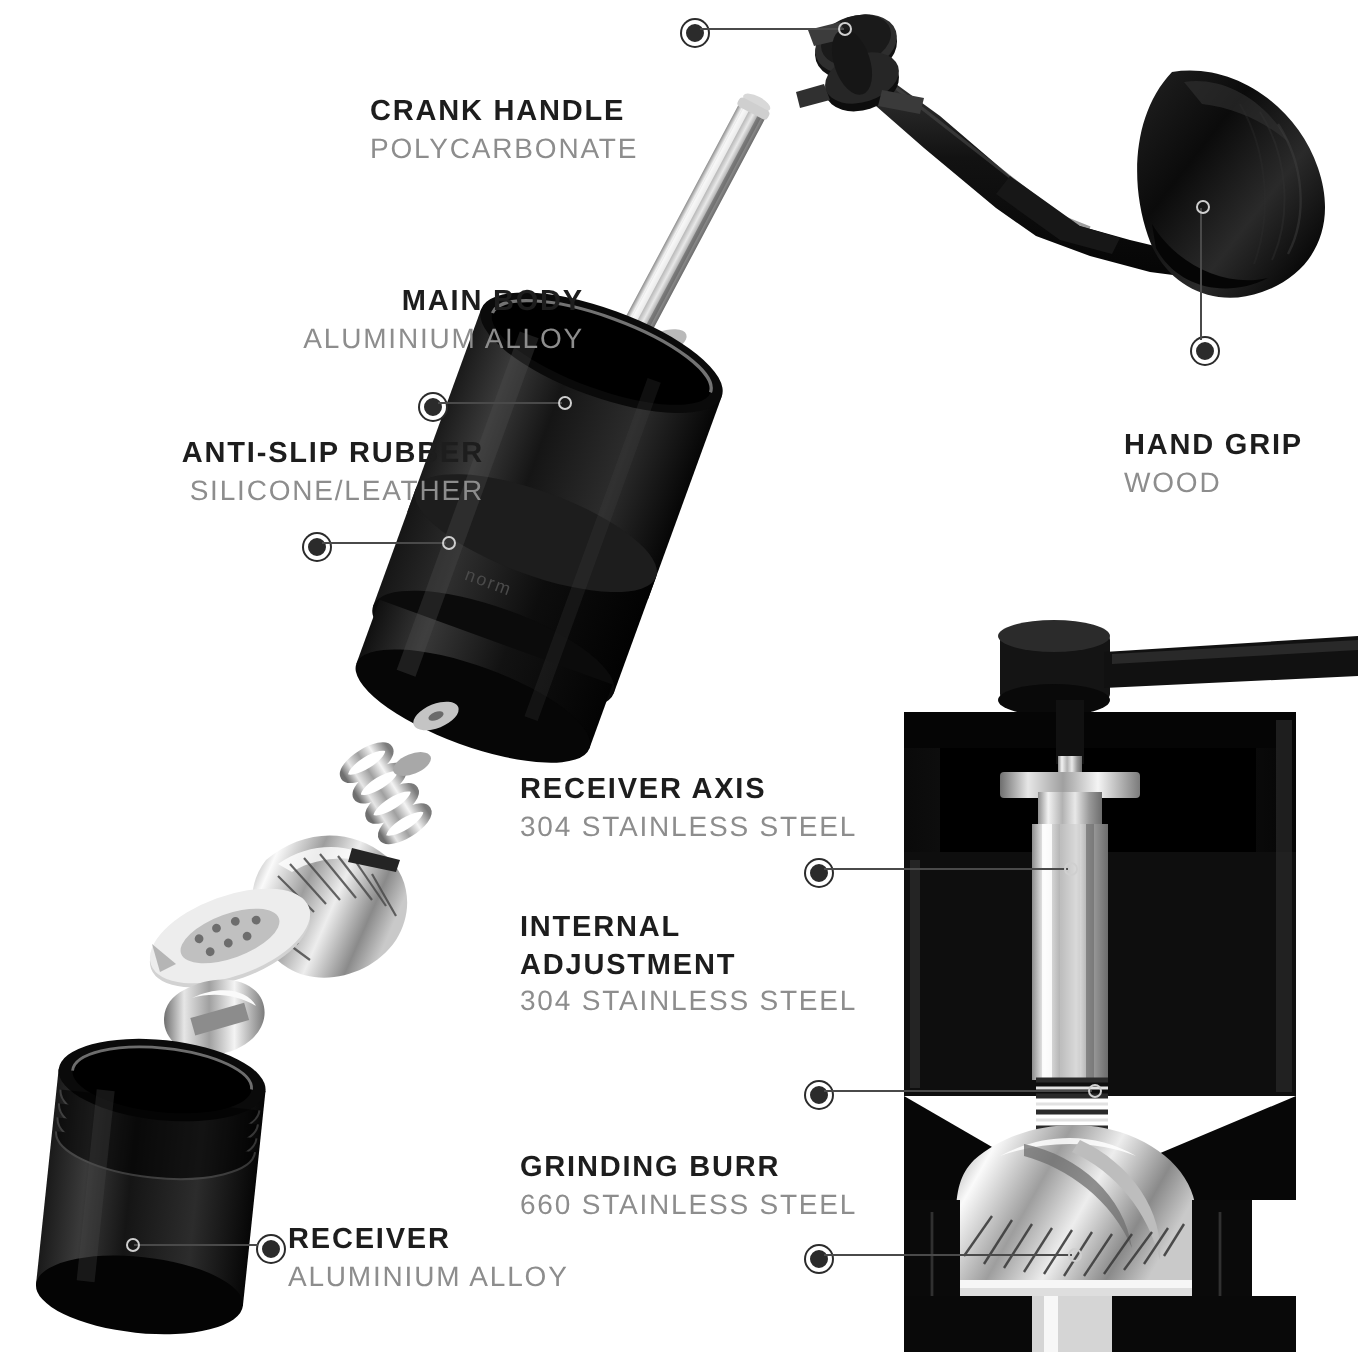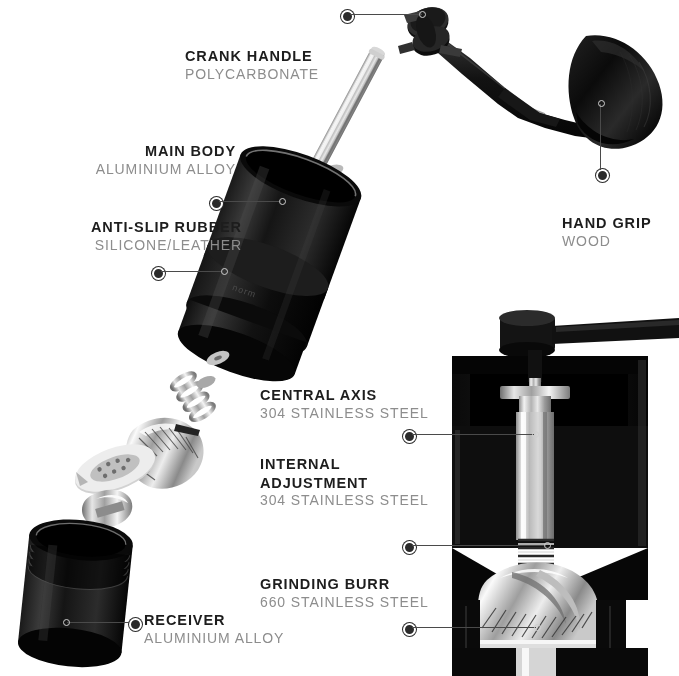--- a/index.html
+++ b/index.html
@@ -368,32 +368,32 @@
 <div class="callout left" style="left:185px;top:4px;margin-top:43px;">
   <div class="title">CRANK HANDLE</div>
   <div class="sub">POLYCARBONATE</div>
 </div>
 
 <div class="callout left" style="left:562px;top:182px;margin-top:32px;">
   <div class="title">HAND GRIP</div>
   <div class="sub">WOOD</div>
 </div>
 
-<div class="callout right" style="left:0px;top:142px;width:236px;">
+<div class="callout right" style="left:16px;top:142px;width:236px;padding-left:40px;">
   <div class="title">MAIN BODY</div>
   <div class="sub">ALUMINIUM ALLOY</div>
 </div>
 
 <div class="callout right" style="left:0px;top:218px;width:208px;padding-left:34px;">
   <div class="title">ANTI-SLIP RUBBER</div>
   <div class="sub">SILICONE/LEATHER</div>
 </div>
 
 <div class="callout left" style="left:260px;top:386px;">
-  <div class="title">CENTRAL AXIS</div>
+  <div class="title">RECEIVER AXIS</div>
   <div class="sub">304 STAINLESS STEEL</div>
 </div>
 
 <div class="callout left" style="left:260px;top:455px;">
   <div class="title">INTERNAL</div>
   <div class="title">ADJUSTMENT</div>
   <div class="sub">304 STAINLESS STEEL</div>
 </div>
 
 <div class="callout left" style="left:260px;top:575px;">

